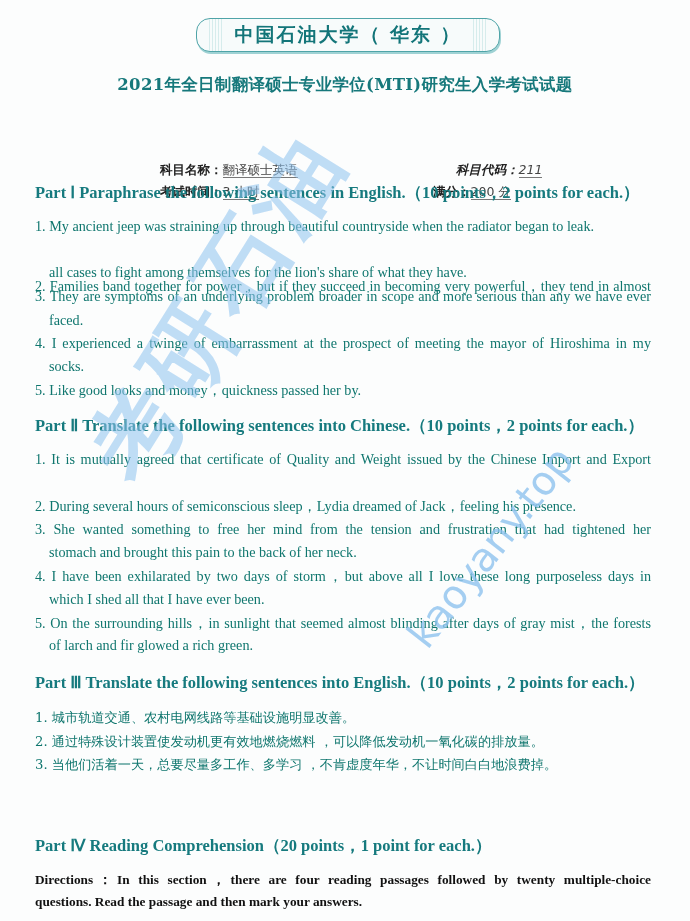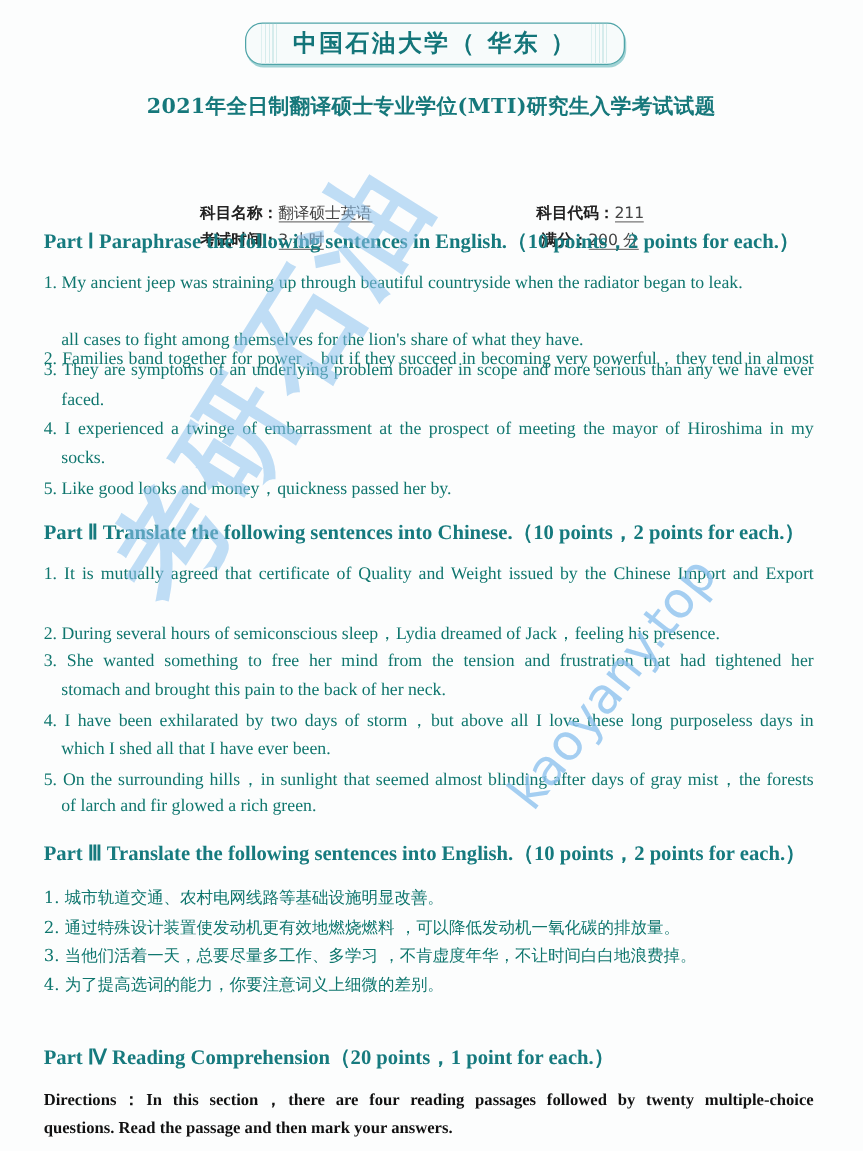--- a/index.html
+++ b/index.html
@@ -125,21 +125,21 @@
     <div class="stripes left"></div>
     <div class="stripes right"></div>
     <span class="banner-title">中国石油大学（ 华东 ）</span>
   </div>
 
   <div class="exam-title">2021年全日制翻译硕士专业学位(MTI)研究生入学考试试题</div>
 
   <div class="info" style="left:160px; top:118px;">
     <span class="lbl">科目名称：</span><span class="val">翻译硕士英语</span>
   </div>
-  <div class="info" style="left:429px; top:118px;">
+  <div class="info" style="left:456px; top:118px;font-style:italic;">
     <span class="lbl">科目代码：</span><span class="val">211</span>
   </div>
   <div class="info" style="left:160px; top:140px;">
     <span class="lbl">考试时间：</span><span class="val">3 小时</span>
   </div>
   <div class="info" style="left:433px; top:140px;">
     <span class="lbl">满分：</span><span class="val">200 分</span>
   </div>
 
   <div class="section-title" style="top:182px;">Part Ⅰ  Paraphrase the following sentences in English.（10 points，2 points for each.）</div>
@@ -159,21 +159,20 @@
   <div class="line" style="left:49px; top:544px;">stomach and brought this pain to the back of her neck.</div>
   <div class="line justify" style="left:35px; width:616px; top:567px;">4. I have been exhilarated by two days of storm，but above all I love these long purposeless days in</div>
   <div class="line" style="left:49px; top:591px;">which I shed all that I have ever been.</div>
   <div class="line justify" style="left:35px; width:616px; top:614px;">5. On the surrounding hills，in sunlight that seemed almost blinding after days of gray mist，the forests</div>
   <div class="line" style="left:49px; top:637px;">of larch and fir glowed a rich green.</div>
 
   <div class="section-title" style="top:672px;">Part Ⅲ  Translate the following sentences into English.（10 points，2 points for each.）</div>
   <div class="line zh" style="left:35px; top:709px;">1. 城市轨道交通、农村电网线路等基础设施明显改善。</div>
   <div class="line zh" style="left:35px; top:733px;">2. 通过特殊设计装置使发动机更有效地燃烧燃料 ，可以降低发动机一氧化碳的排放量。</div>
   <div class="line zh" style="left:35px; top:756px;">3. 当他们活着一天，总要尽量多工作、多学习 ，不肯虚度年华，不让时间白白地浪费掉。</div>
-  <div class="line zh" style="left:35px; top:779px;">4. 为了提高选词的能力，你要注意词义上细微的差别。</div>
 
   <div class="section-title" style="top:835px;">Part Ⅳ  Reading Comprehension（20 points，1 point for each.）</div>
   <div class="directions justify" style="width:616px; top:871px;">Directions：In this section，there are four reading passages followed by twenty multiple-choice</div>
   <div class="directions" style="top:894px;">questions. Read the passage and then mark your answers.</div>
 
   <div class="watermark" style="left:60px; top:440px; font-size:92px; font-weight:bold; transform: rotate(-58deg); transform-origin: left top; letter-spacing: 6px; opacity:0.55;">考研石油</div>
   <div class="watermark" style="left:398px; top:628px; font-size:40px; transform: rotate(-52deg); transform-origin: left top; opacity:0.8;">kaoyany.top</div>
 
 </div>
 

